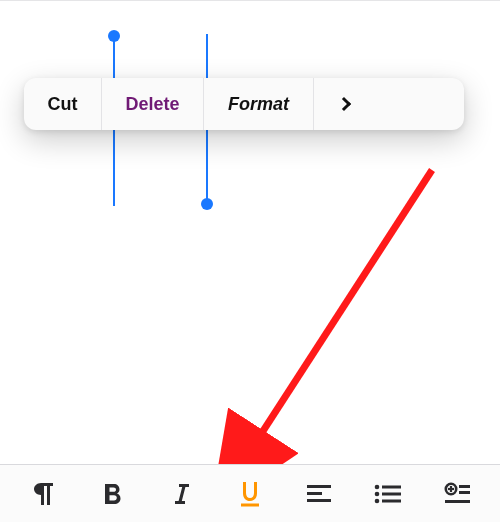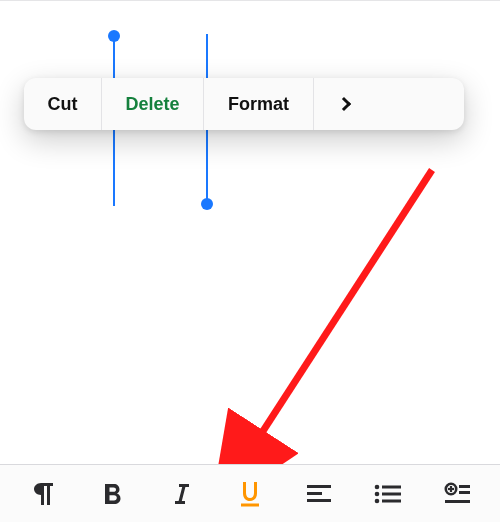--- a/index.html
+++ b/index.html
@@ -86,22 +86,22 @@
     align-items: center;
     justify-content: center;
     font-size: 18px;
     font-weight: 600;
     color: #111;
     border-right: 1px solid #e3e3e6;
     cursor: pointer;
   }
   .popup-item.cut    { width: 78px; }
   .popup-item.copy   { width: 90px; }
-  .popup-item.delete { width: 102px; color: #15803d; }
-  .popup-item.format { width: 110px; }
+  .popup-item.delete { width: 102px; color: #701a75; }
+  .popup-item.format { width: 110px; font-style: italic; }
   .popup-item.more   { width: 60px; border-right: none; }
   .chev-right {
     width: 10px; height: 10px;
     border-top: 3px solid #111;
     border-right: 3px solid #111;
     transform: rotate(45deg);
   }
 
   
   .toolbar {

